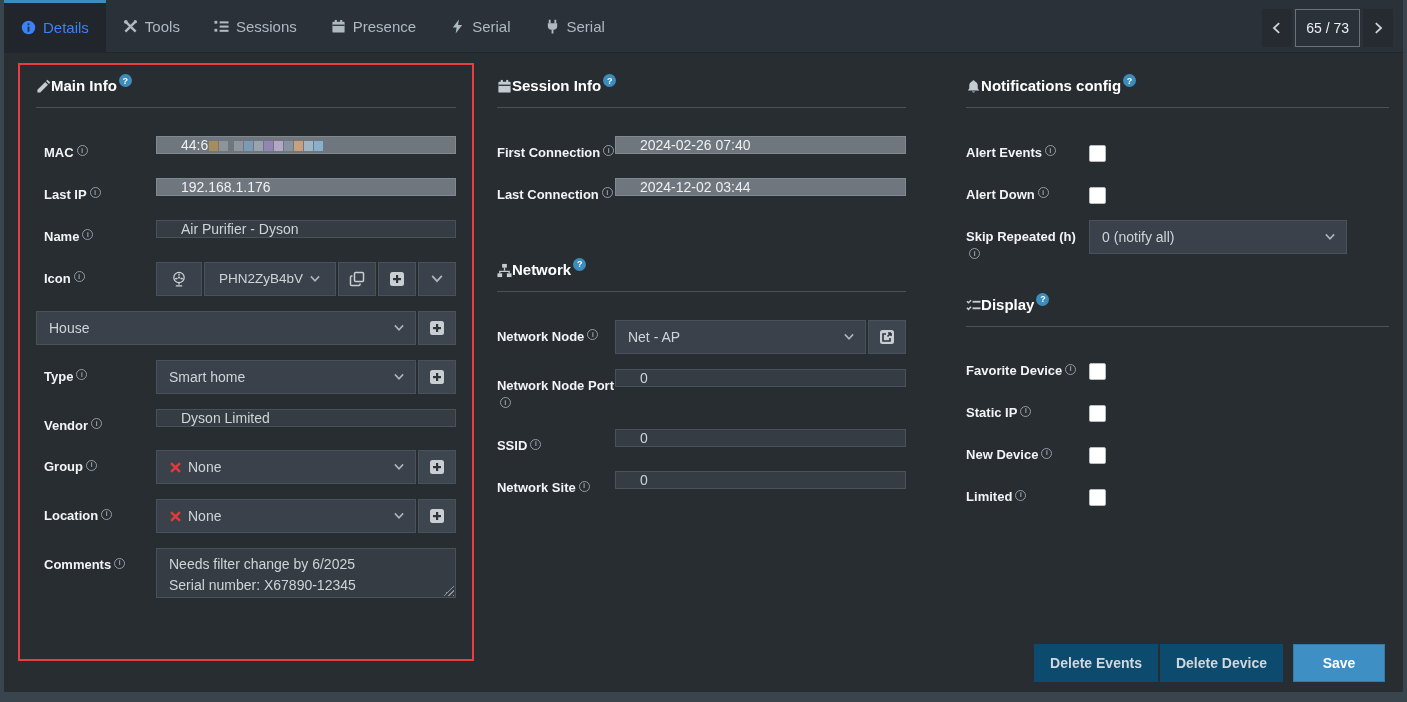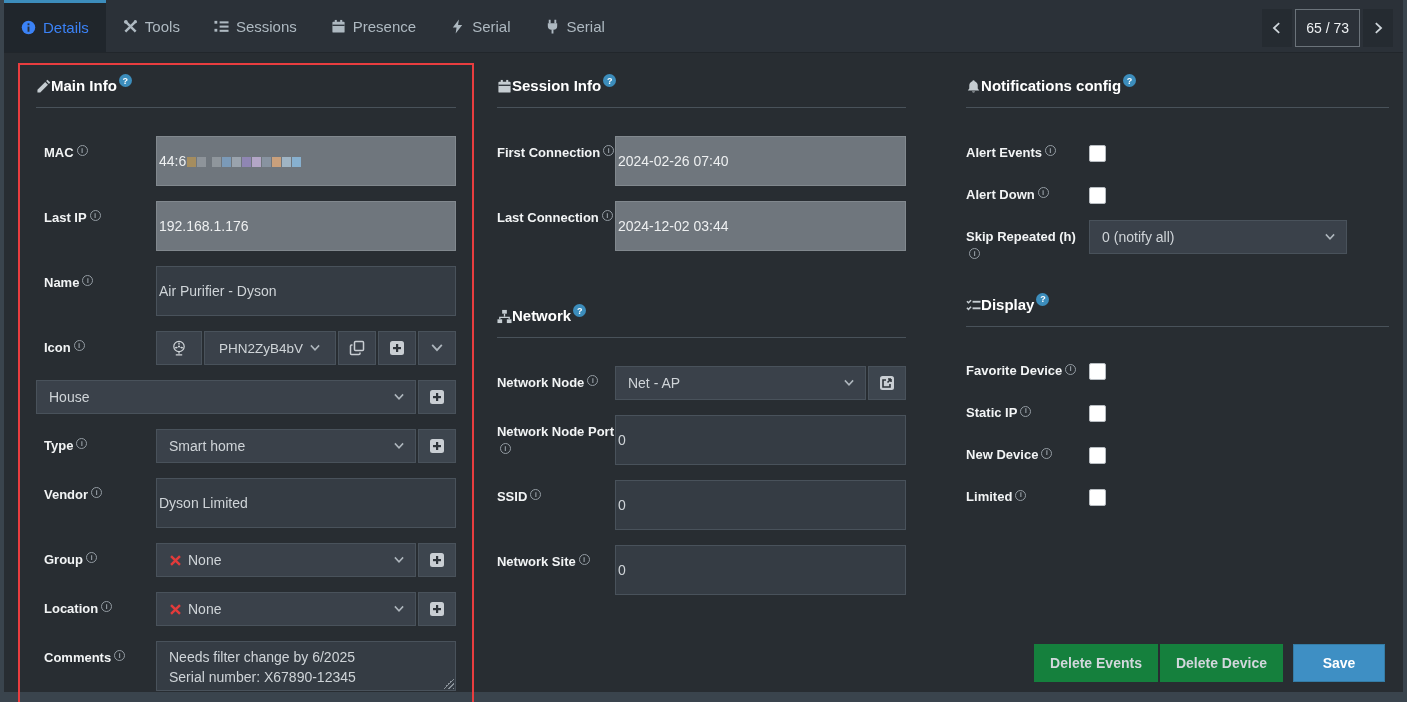--- a/index.html
+++ b/index.html
@@ -28,21 +28,21 @@
   .qbadge { width:13px; height:13px; background:#3c8dbc; border-radius:50%; color:#fff; font-size:9px; font-weight:700; display:inline-flex; align-items:center; justify-content:center; margin-left:2px; margin-top:-3px; }
   .divider { height:1px; background:#49525a; margin-bottom:28px; }
 
   .row { display:flex; margin-bottom:15px; }
   .row .lbl { width:120px; flex:0 0 120px; padding-top:8px; color:#f2f4f5; font-size:13px; font-weight:700; line-height:1.45; padding-left:8px; }
   .col2 .row .lbl { width:118px; flex:0 0 118px; padding-left:0; }
   .col3 .row .lbl { width:123px; flex:0 0 123px; padding-left:0; }
   .ibadge { display:inline-flex; width:11px; height:11px; border:1px solid #949ca3; color:#949ca3; border-radius:50%; font-size:8px; font-weight:700; align-items:center; justify-content:center; margin-left:3px; vertical-align:4px; font-style:normal; }
   .ctl { flex:1; display:flex; }
 
-  .input, .ta { width:100%; height:50px; background:#353c44; border:1px solid #49525b; color:#cfd4d8; font-size:14px; padding:0 2px; font-family:inherit; display:flex; align-items:center; }
+  .input, .ta { width:100%; height:18px; background:#353c44; border:1px solid #49525b; color:#cfd4d8; font-size:14px; padding:0 24px; font-family:inherit; display:flex; align-items:center; }
   input.input { outline:none; }
   .input.ro { background:#6f767d; border-color:#81888e; color:#eef0f1; }
   .px { display:inline-block; width:9px; height:10px; margin-right:1px; vertical-align:-1px; }
   .px.sp { background:transparent; width:4px; }
 
   .select { flex:1; height:34px; background:#3a414a; border:1px solid #49525b; color:#cfd4d8; font-size:14px; padding:0 10px 0 12px; display:flex; align-items:center; cursor:pointer; }
   .select .stxt { flex:1; display:flex; align-items:center; gap:6px; }
   .caret { width:12px; height:12px; color:#aeb6bd; flex:0 0 auto; }
   .addon { width:38px; height:34px; margin-left:2px; background:#3d454e; border:1px solid #49525b; display:flex; align-items:center; justify-content:center; cursor:pointer; flex:0 0 38px; }
   .xmark { width:13px; height:13px; color:#e23b3b; flex:0 0 auto; }
@@ -64,21 +64,21 @@
   .cbrow { margin-bottom:8px; height:34px; align-items:center; }
   .cbrow .lbl { padding-top:0; }
   .checkbox { appearance:none; -webkit-appearance:none; width:17px; height:17px; background:#ffffff; border:1px solid #b8bdc2; border-radius:2px; cursor:pointer; margin-top:0; }
 
   .gap-before-network { margin-top:56px; }
   .gap-before-display { margin-top:30px; }
 
   
   .footer { position:absolute; right:18px; bottom:10px; display:flex; align-items:center; }
   .btn { height:38px; border:none; font-size:14px; font-weight:600; cursor:pointer; font-family:inherit; }
-  .btn-dark { background:#15803d; color:#d2d7dc; padding:0 16px; margin-left:2px; }
+  .btn-dark { background:#0c4a6e; color:#d2d7dc; padding:0 16px; margin-left:2px; }
   .btn-save { background:#3e8fc4; color:#ffffff; width:92px; margin-left:10px; border:1px solid #357ca5; }
 
   svg { display:block; }
 </style>
 </head>
 <body>
 
 <svg width="0" height="0" style="position:absolute">
   <defs>
     <g id="i-info">

